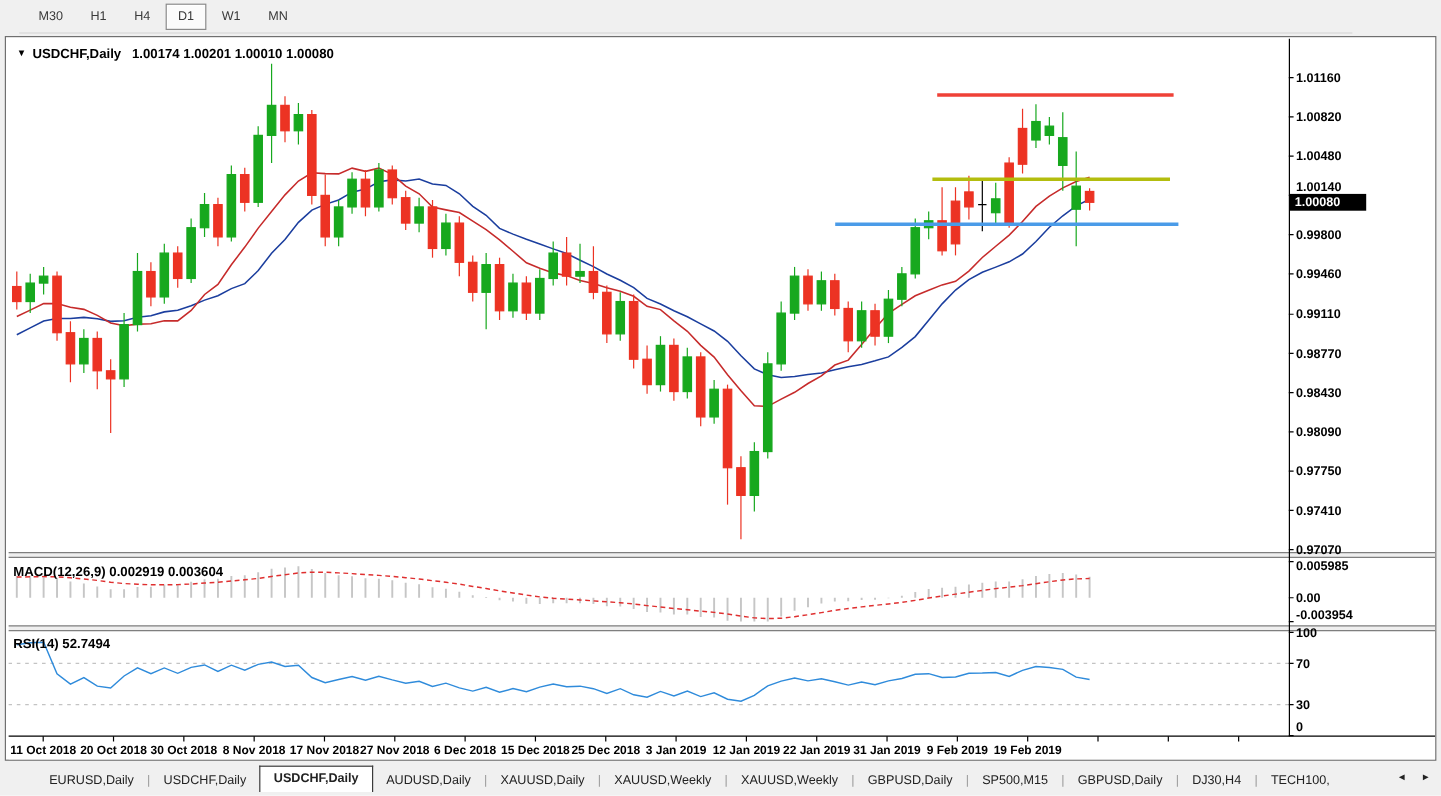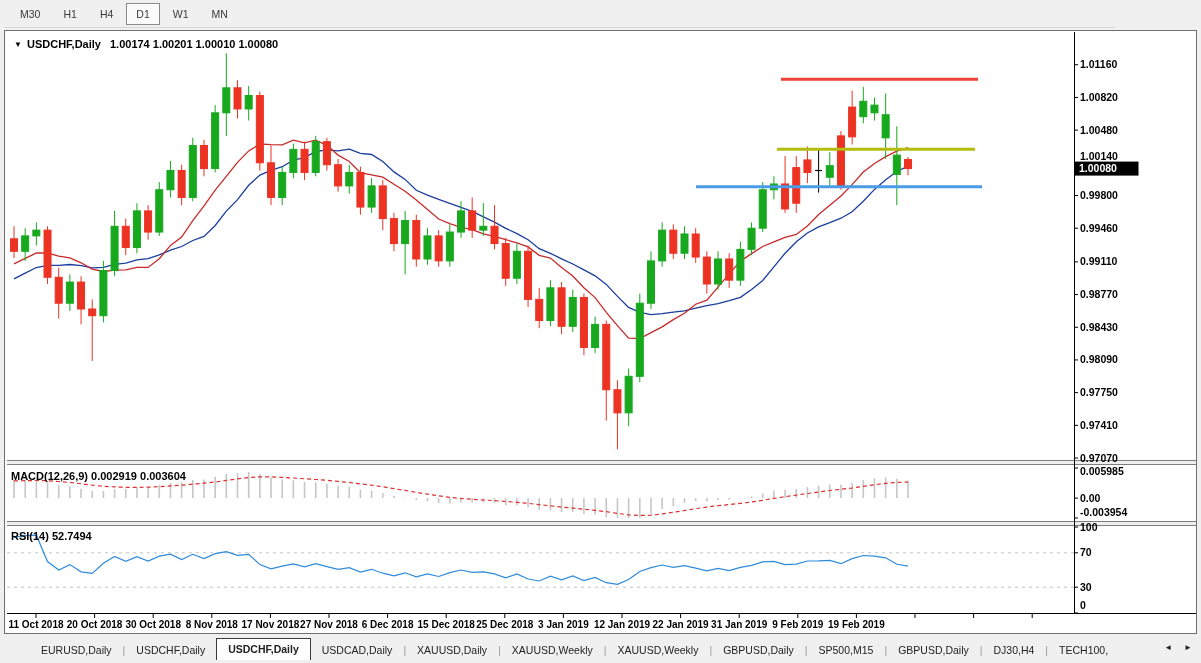--- a/index.html
+++ b/index.html
@@ -2,21 +2,21 @@
 <html><head>
 <meta charset="utf-8">
 <style>
   html,body{margin:0;padding:0}
   body{
     width:1201px;height:663px;position:relative;overflow:hidden;
     background:#F0F0F0;font-family:"Liberation Sans",sans-serif;
     -webkit-font-smoothing:none;
   }
   .toolbar{
-    position:absolute;top:0;left:4px;width:1111px;height:28px;
+    position:absolute;top:0;left:16px;width:1111px;height:28px;
     background:#F0F0F0;border-bottom:1px solid #D8D8D8;
     display:flex;align-items:center;padding-left:6px;box-sizing:border-box;
   }
   .tf{
     font-size:10.5px;color:#3A3A3A;padding:4px 9px;margin-right:3px;
     border:1px solid transparent;cursor:default;
   }
   .tf.active{
     border:1px solid #8A8A8A;background:#FBFBFB;
     box-shadow:inset 1px 1px 0 #FFFFFF;
@@ -407,21 +407,21 @@
     <text class="hdr" x="4" y="448">MACD(12,26,9) 0.002919 0.003604</text>
     <text class="hdr" x="4" y="508">RSI(14) 52.7494</text>
   </svg>
 </div>
 
 <div class="tabbar" id="tabbar">
     <div class="tab">EURUSD,Daily</div>
     <span class="tabsep">|</span>
     <div class="tab">USDCHF,Daily</div>
     <div class="tab active">USDCHF,Daily</div>
-    <div class="tab">USDCAD,Daily</div>
+    <div class="tab">AUDUSD,Daily</div>
     <span class="tabsep">|</span>
     <div class="tab">XAUUSD,Daily</div>
     <span class="tabsep">|</span>
     <div class="tab">XAUUSD,Weekly</div>
     <span class="tabsep">|</span>
     <div class="tab">XAUUSD,Weekly</div>
     <span class="tabsep">|</span>
     <div class="tab">GBPUSD,Daily</div>
     <span class="tabsep">|</span>
     <div class="tab">SP500,M15</div>

